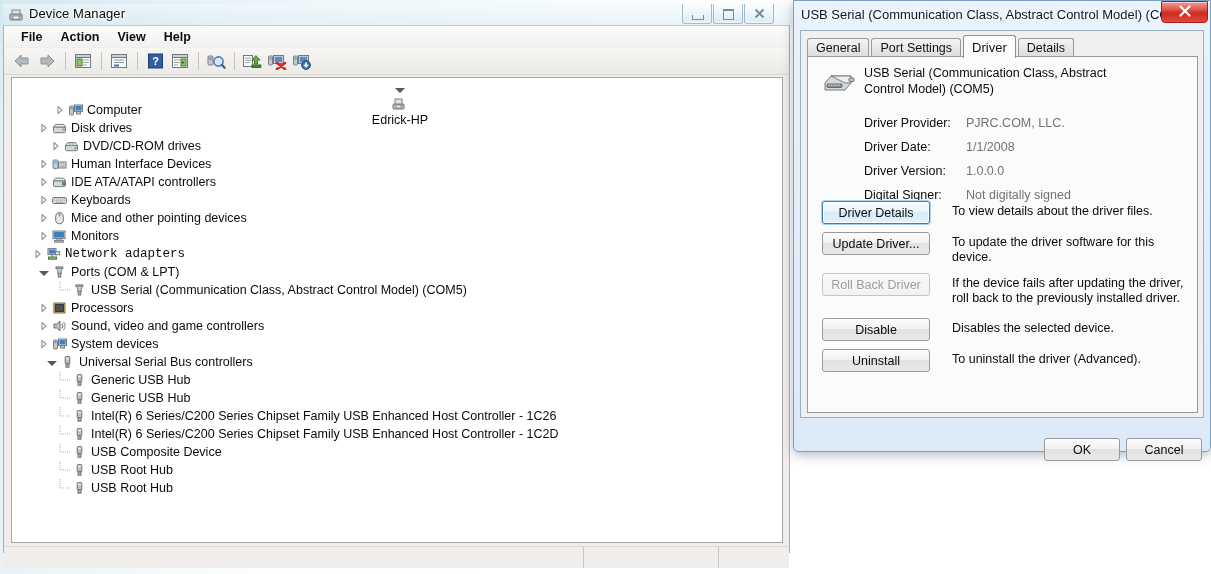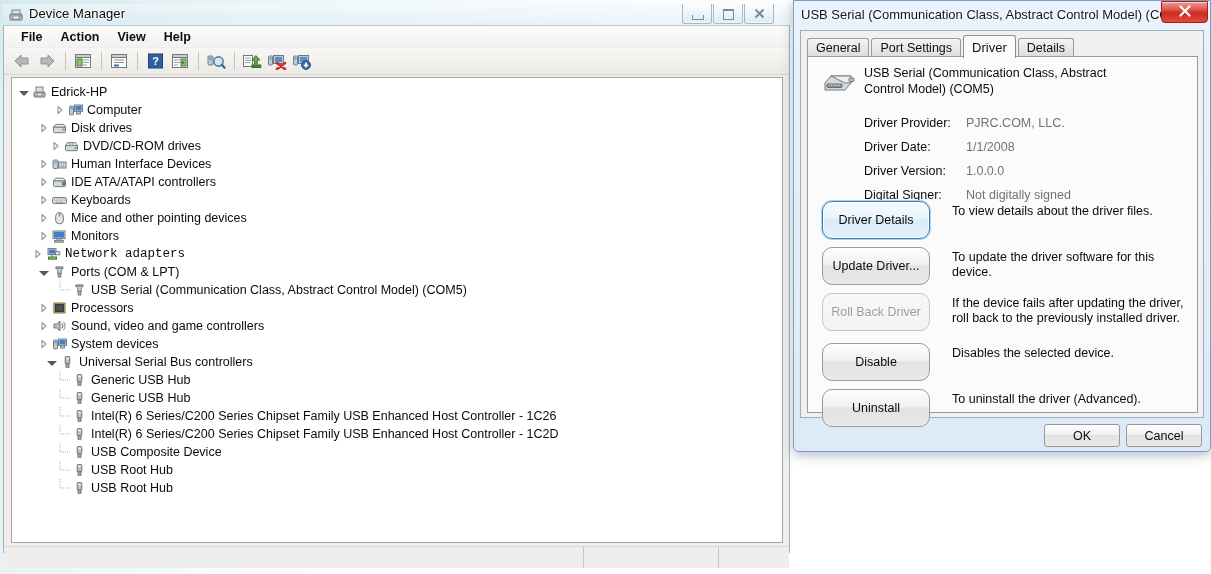--- a/index.html
+++ b/index.html
@@ -183,23 +183,23 @@
     font-size: 12.5px; color: #0b0b0b; line-height: 16px; width: 250px;
   }
   .prop-grid { position: absolute; left: 56px; top: 54px; }
   .prop-row { display: flex; height: 24px; align-items: center; }
   .prop-label { width: 102px; font-size: 12.5px; color: #0b0b0b; }
   .prop-value { font-size: 12.5px; color: #737373; }
 
   .actions { position: absolute; left: 14px; top: 144px; width: 370px; }
   .act-row { display: flex; margin-bottom: 8px; }
   .act-btn {
-    width: 108px; height: 38px; flex: 0 0 108px;
+    width: 108px; height: 23px; flex: 0 0 108px;
     background: linear-gradient(180deg, #fdfdfd 0%, #f1f1f1 46%, #e2e2e2 50%, #e9e9e9 100%);
-    border: 1px solid #9a9a9a; border-radius: 10px;
+    border: 1px solid #9a9a9a; border-radius: 3px;
     display: flex; align-items: center; justify-content: center;
     font-size: 12.5px; color: #0b0b0b; box-sizing: border-box;
   }
   .act-btn.focused {
     border: 1px solid #3c7fb1;
     box-shadow: 0 0 0 1px #a9d4ef, inset 0 0 0 1px #ffffff;
     background: linear-gradient(180deg, #f6fbfe 0%, #e9f4fb 46%, #d6ebf8 50%, #e3f1fb 100%);
   }
   .act-btn.disabled {
     color: #9b9b9b; border-color: #c4c4c4;
@@ -207,21 +207,21 @@
     text-shadow: 0 1px 0 #ffffff;
   }
   .act-desc {
     margin-left: 22px; font-size: 12.5px; color: #0b0b0b; line-height: 15px; padding-top: 3px;
     max-width: 232px;
   }
   .act-row.tall { margin-bottom: 12px; }
 
   .dlg-footer { position: absolute; left: 0; top: 418px; width: 418px; height: 34px; }
   .foot-btn {
-    position: absolute; top: 6px; width: 76px; height: 23px;
+    position: absolute; top: 20px; width: 76px; height: 23px;
     background: linear-gradient(180deg, #fdfdfd 0%, #f1f1f1 46%, #e2e2e2 50%, #e9e9e9 100%);
     border: 1px solid #9a9a9a; border-radius: 3px;
     display: flex; align-items: center; justify-content: center;
     font-size: 12.5px; color: #0b0b0b; box-sizing: border-box;
   }
   .foot-ok { left: 251px; }
   .foot-cancel { left: 333px; }
 </style>
 </head>
 <body>
@@ -351,21 +351,21 @@
           <circle cx="14" cy="12" r="4.4" fill="#3c6fa8" stroke="#234a77"></circle>
           <path d="M14 9.4 v5.2 M11.6 12 h4.8" stroke="#ffffff" stroke-width="1.8" stroke-linecap="round" opacity="0"></path>
           <path d="M14 9.5 L14 14.5" stroke="#ffffff" stroke-width="1.6"></path>
           <path d="M11.8 12.4 L16.2 12.4" stroke="#ffffff" stroke-width="1.6"></path>
         </svg>
       </div>
     </div>
 
     <div class="dm-tree">
       <div class="tree-inner" id="tree-host">
-          <div class="node" style="padding-left: 6px;">
+          <div class="node" style="padding-left: 6px; flex-direction: column;">
             <span class="expander">
               <span class="tri-open"></span>
             </span>
             <span class="ico">
               <svg width="17" height="16" viewBox="0 0 17 16">
                 <rect x="3" y="8" width="11" height="5" rx="1" fill="#b8bcbf" stroke="#6e7478"></rect>
                 <rect x="5" y="3" width="7" height="5" fill="#dde1e3" stroke="#7d8387"></rect>
                 <rect x="6" y="9.2" width="5" height="2.6" fill="#fdfdfd" stroke="#8d9296"></rect>
                 <rect x="12" y="8.4" width="1.6" height="1.3" fill="#6fa84f"></rect>
               </svg>

